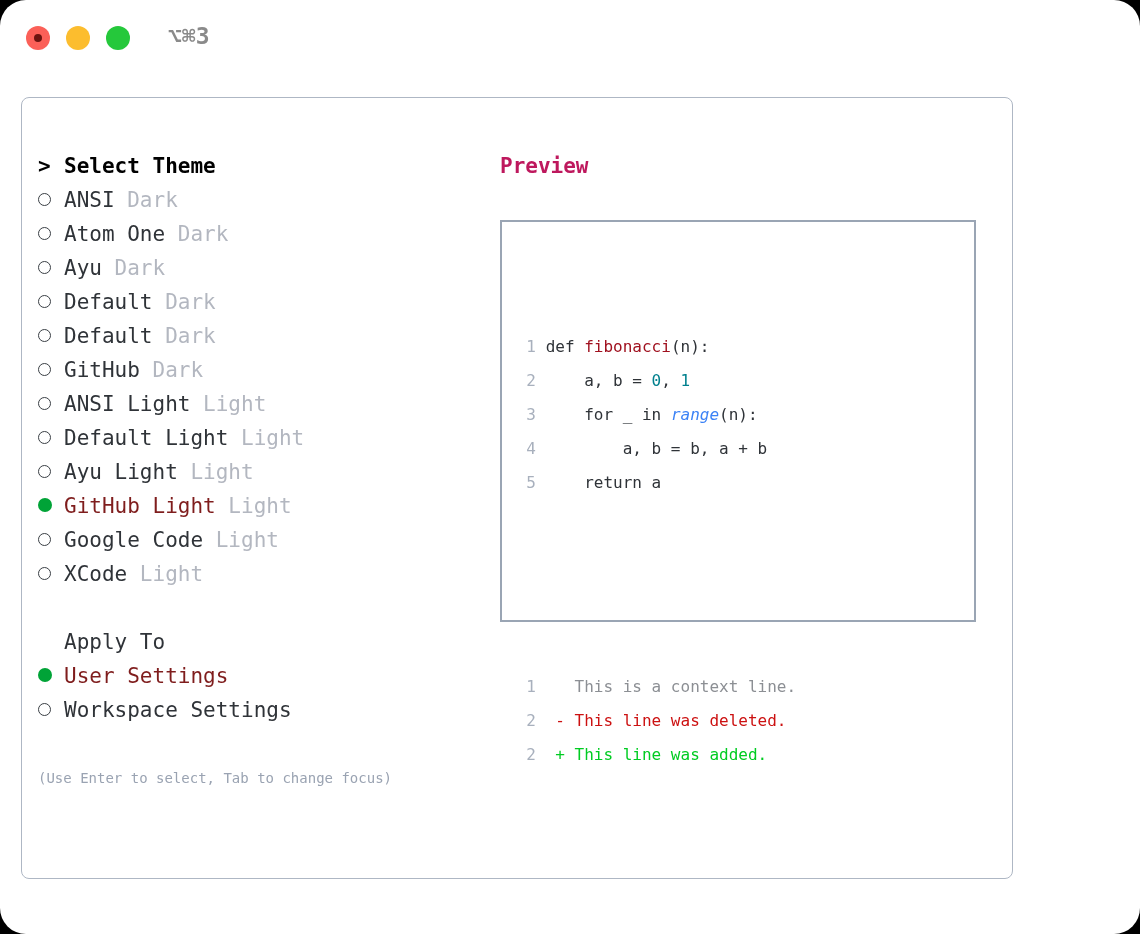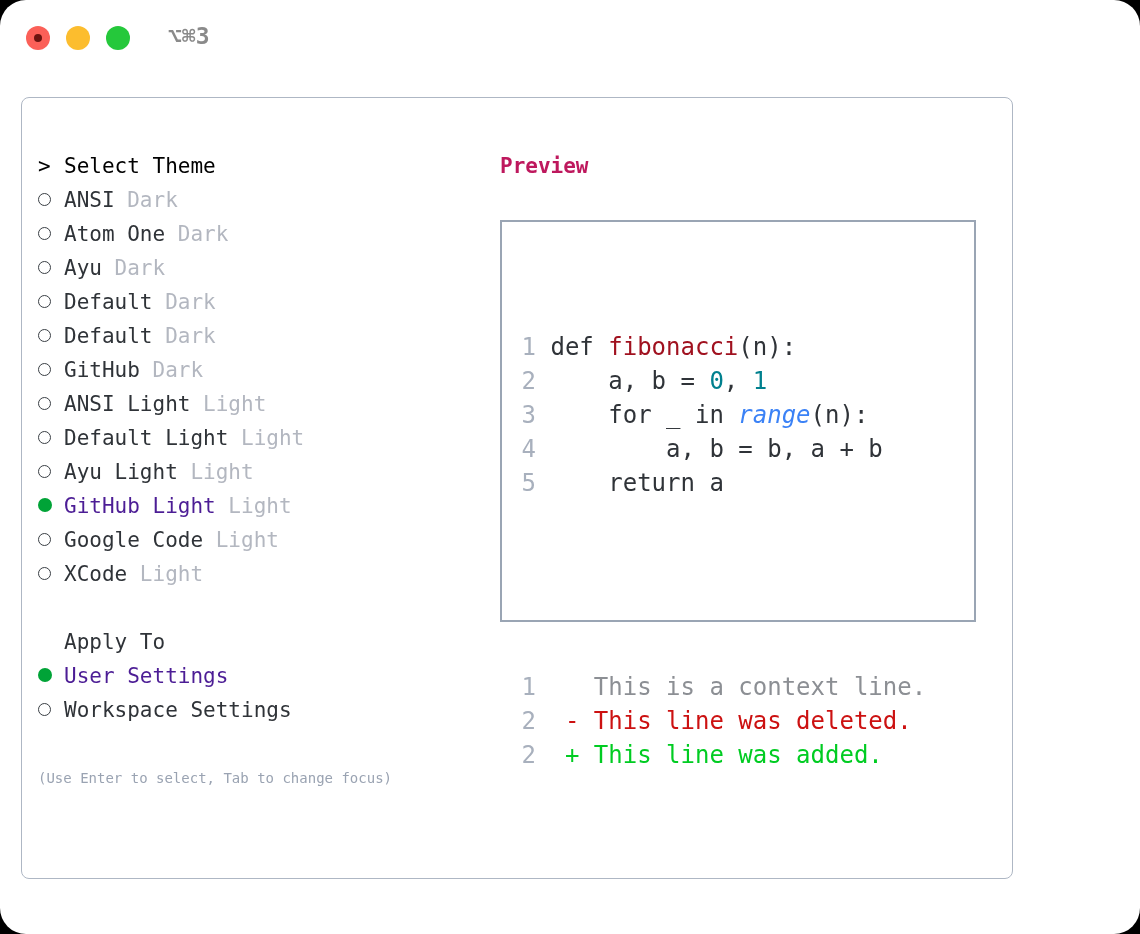--- a/index.html
+++ b/index.html
@@ -85,21 +85,21 @@
 
   .row {
     height: 34px;
     line-height: 34px;
     font-size: 21px;
     white-space: pre;
     color: #2f3338;
   }
 
   .header-row {
-    font-weight: normal;
+    font-weight: bold;
     color: #000000;
   }
 
   .marker {
     display: inline-block;
     width: 26px;
     white-space: pre;
   }
 
   .bullet-empty {
@@ -113,21 +113,21 @@
   }
   .bullet-filled {
     display: inline-block;
     width: 14px;
     height: 14px;
     border-radius: 50%;
     background: #00a337;
     vertical-align: 1px;
   }
 
-  .sel-label  { color: #4c1d95; }
+  .sel-label  { color: #7f1d1d; }
   .tag        { color: #b3b7c0; }
   .spacer-row { height: 34px; }
 
   .hint {
     position: absolute;
     left: 16px;
     top: 663px;
     width: 420px;
     font-size: 14px;
     line-height: 34px;
@@ -157,21 +157,21 @@
     border: 2px solid #9aa5b4;
     box-sizing: border-box;
     background: #ffffff;
     position: relative;
   }
 
   .code {
     position: absolute;
     left: 10px;
     top: 40px;
-    font-size: 24px;
+    font-size: 16px;
     line-height: 34px;
     white-space: pre;
   }
 
   .ln {
     display: inline-block;
     width: 24px;
     text-align: right;
     color: #a8b0bd;
   }

